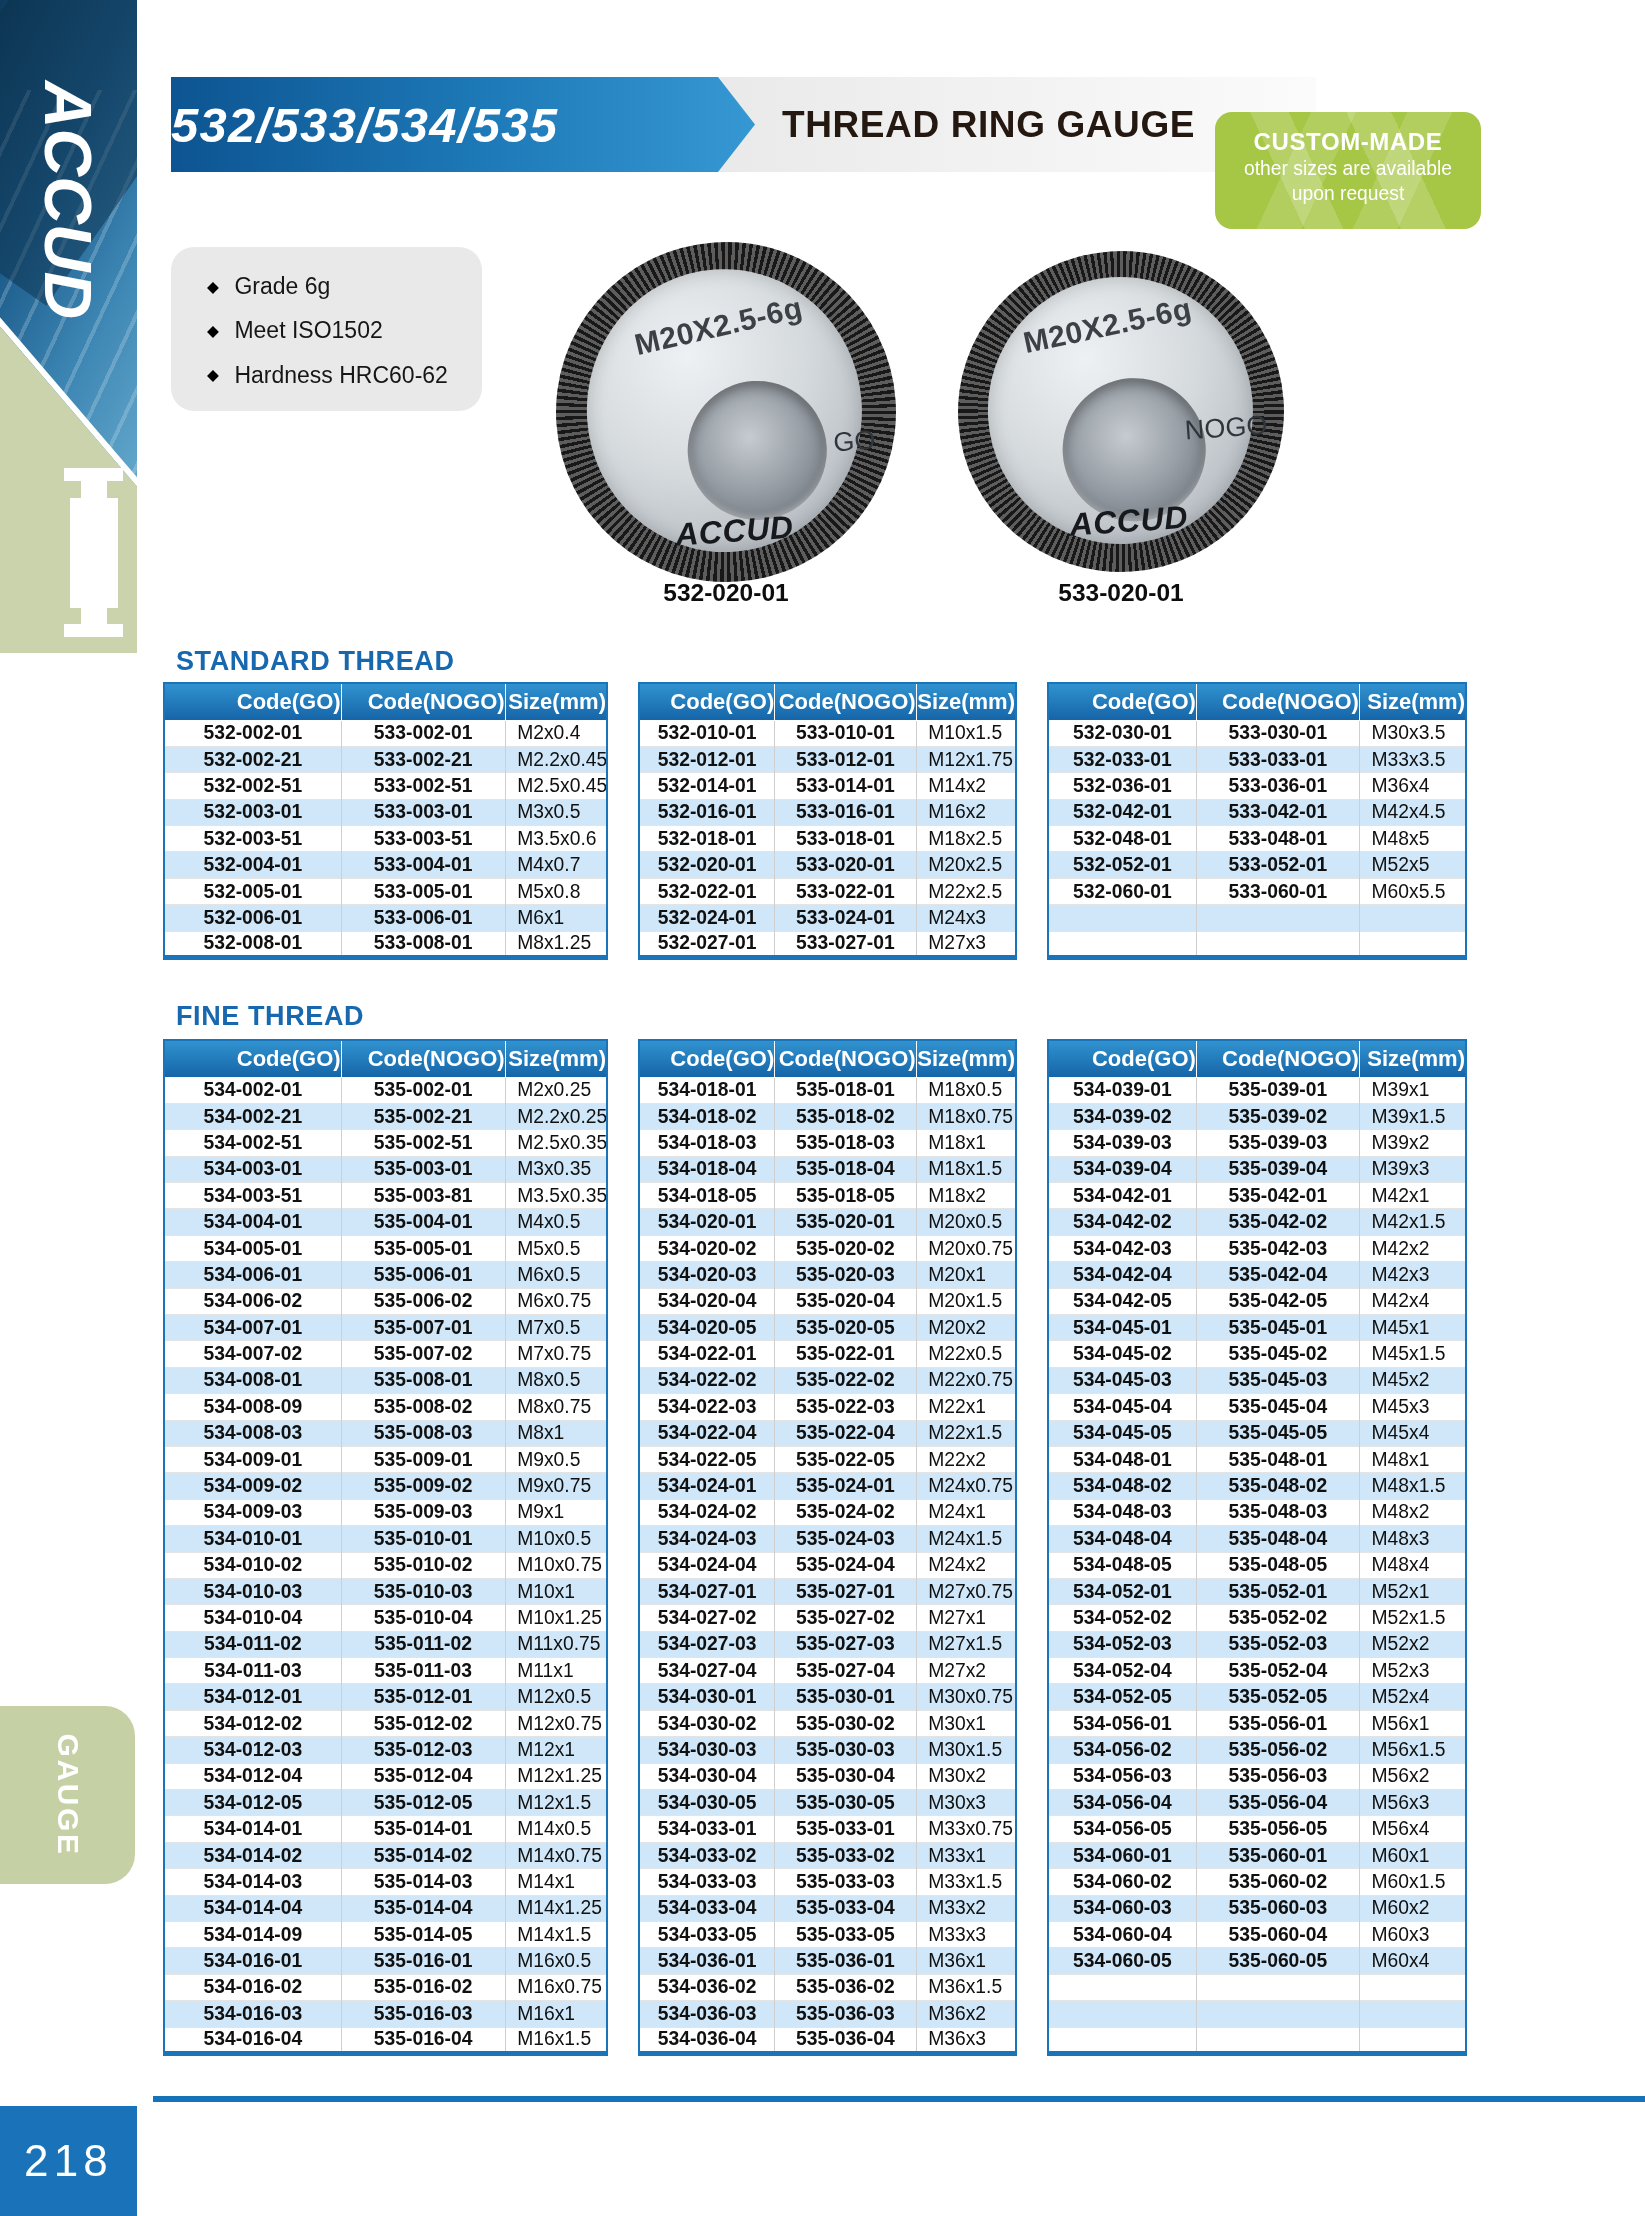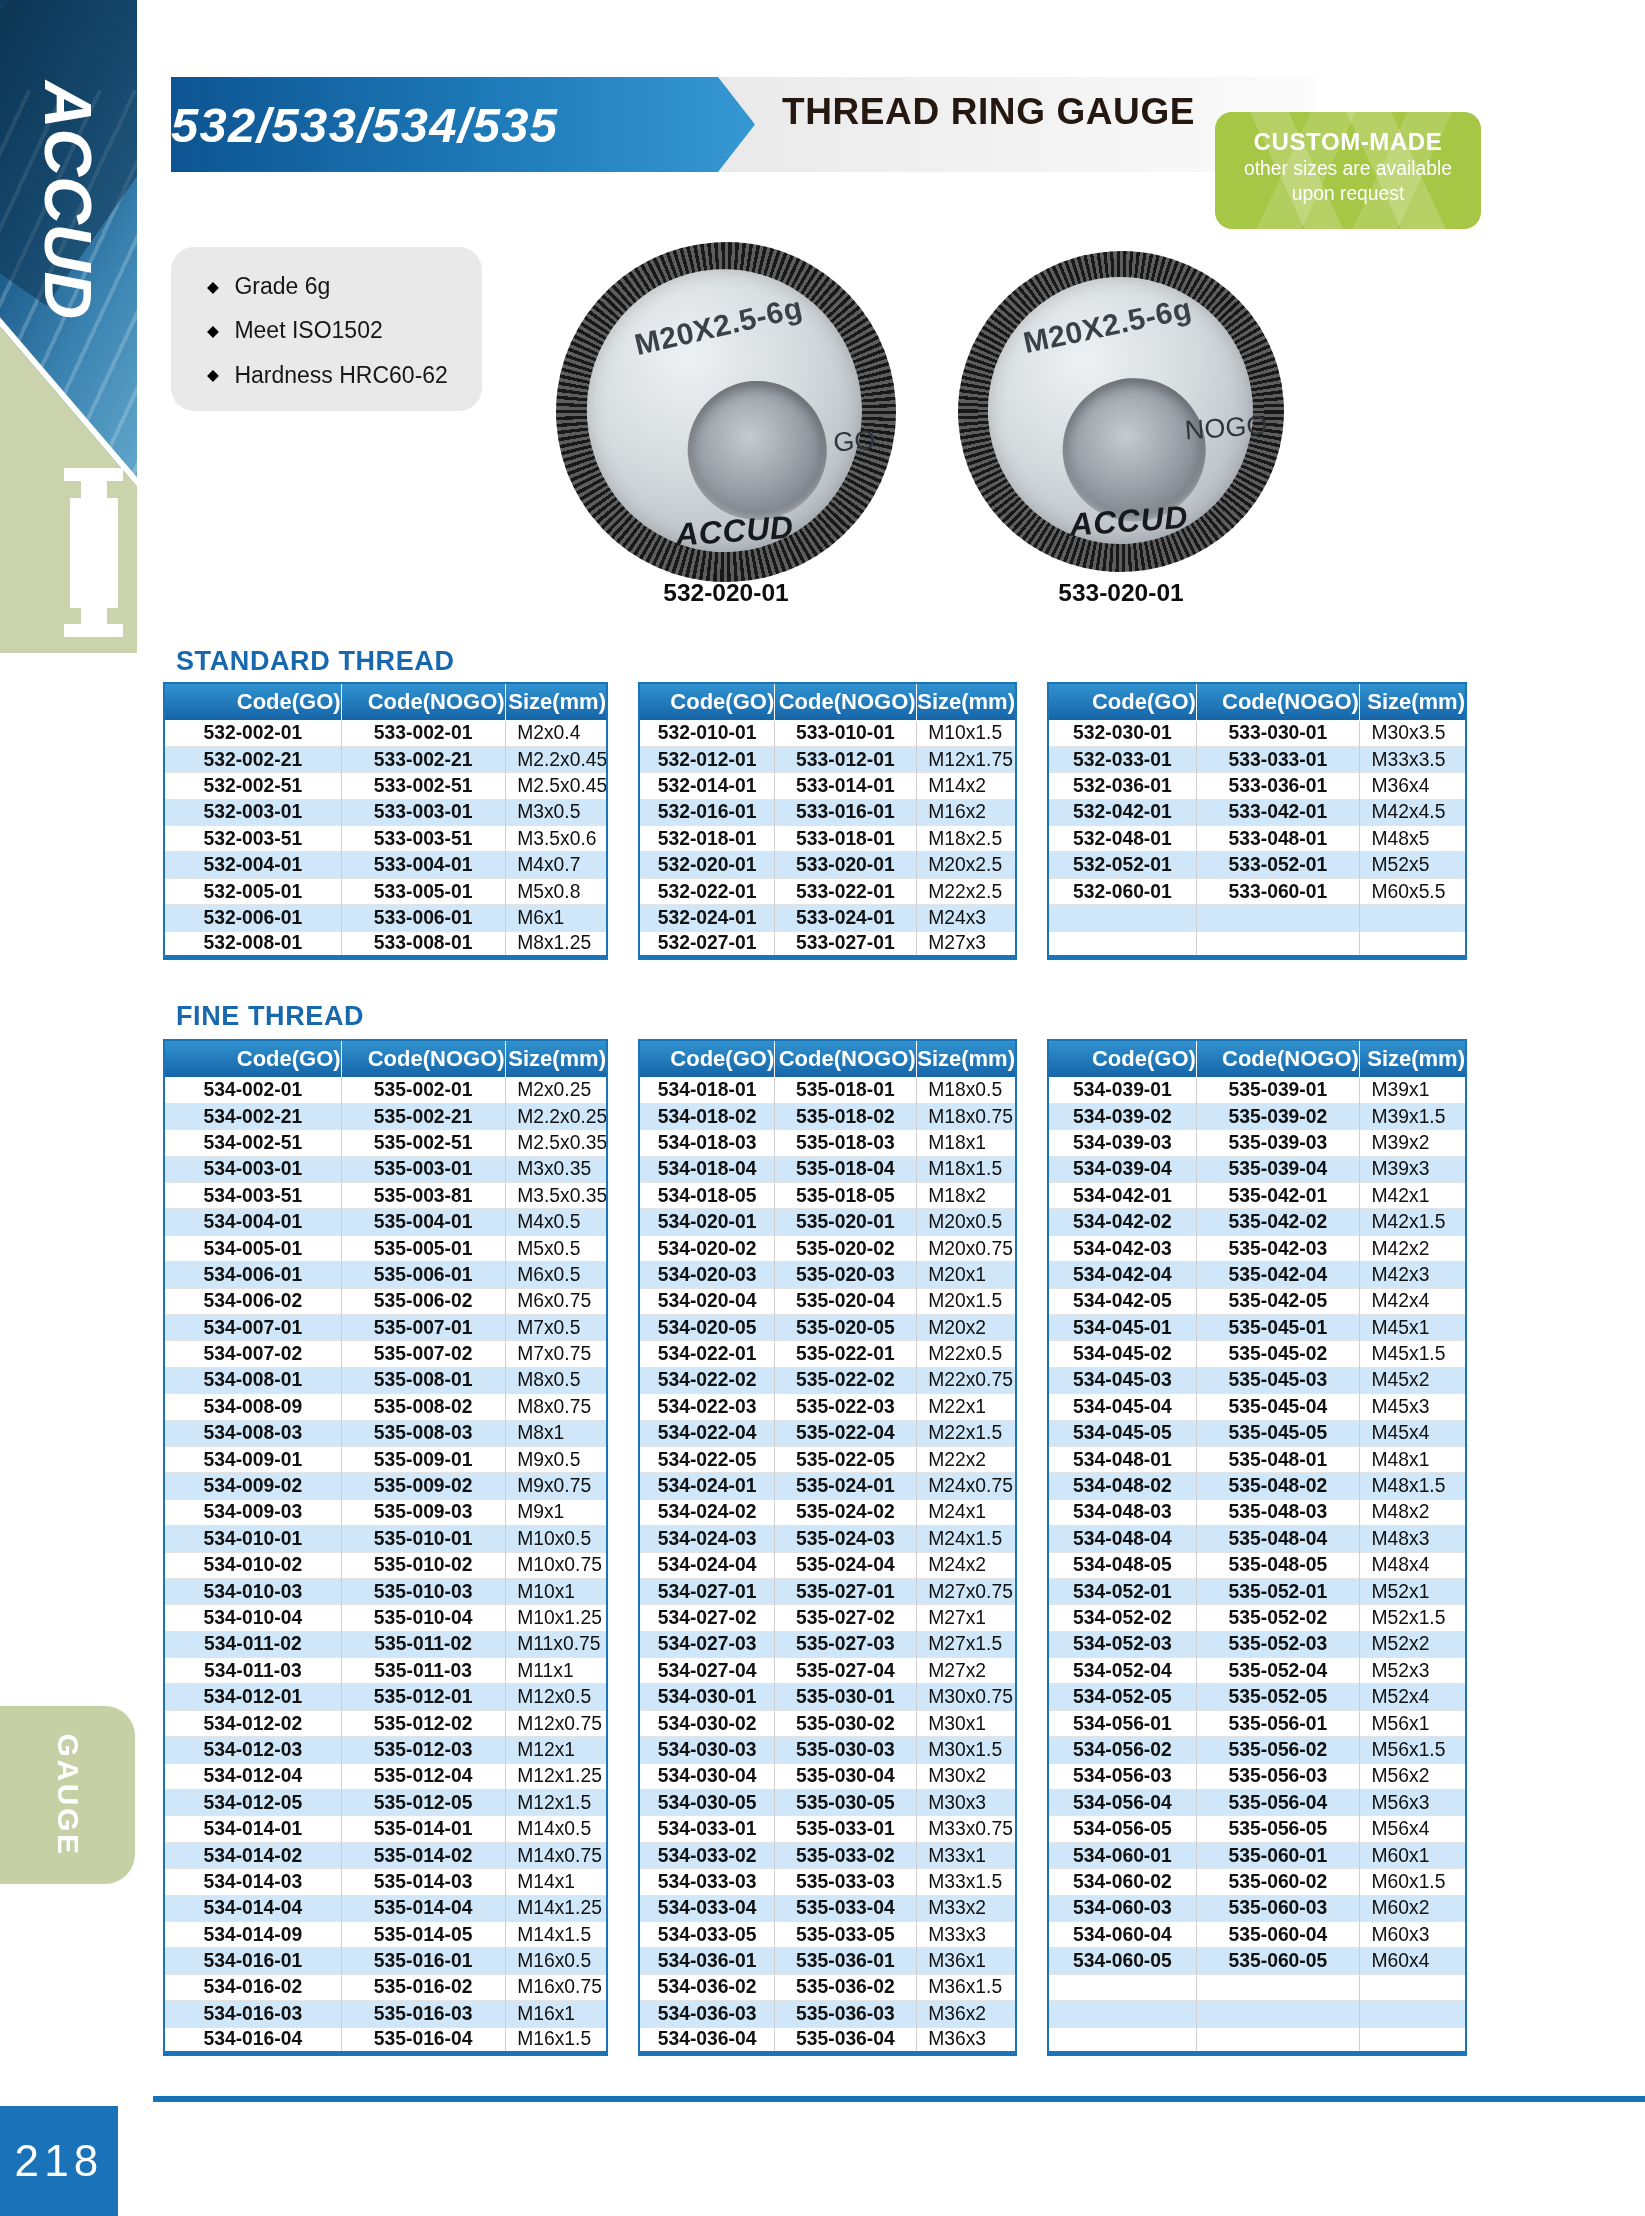--- a/index.html
+++ b/index.html
@@ -27,34 +27,34 @@
   .pf1 { left:0; top:0; width:59px; height:13px; }
   .pn1 { left:17px; top:13px; width:26px; height:17px; }
   .pb  { left:5.8px; top:30px; width:48px; height:110px; }
   .pn2 { left:17px; top:139px; width:26px; height:17px; }
   .pf2 { left:0; top:156px; width:59px; height:13px; }
 
   .gauge-tab { position:absolute; left:0; top:1706px; width:135px; height:178px; background:#c6d0a5;
     border-radius:0 30px 30px 0; display:flex; align-items:center; justify-content:center; }
   .gauge-tab span { transform:rotate(90deg); font-size:30px; font-weight:700; color:#fff; letter-spacing:2.6px; }
 
-  .page-num { position:absolute; left:0; top:2106px; width:118px; height:110px; background:#1a73b8;
+  .page-num { position:absolute; left:0; top:2106px; width:137px; height:110px; background:#1a73b8;
     color:#fff; display:flex; align-items:center; justify-content:center; font-size:44px; letter-spacing:5.2px; }
 
   .bottom-rule { position:absolute; left:153px; top:2096px; width:1492px; height:6.4px; background:#1773b8; }
 
   
   .banner-gray { position:absolute; left:171px; top:77px; width:1145px; height:95px;
     background:linear-gradient(90deg,#d9d9d9 0%,#ececec 55%,#fbfbfb 100%); }
   .banner-blue { position:absolute; left:171px; top:77px; width:584px; height:95px;
     background:linear-gradient(90deg,#0d5492 0%,#1e7ab8 55%,#3698d3 100%);
     clip-path:polygon(0 0,calc(100% - 37px) 0,100% 50%,calc(100% - 37px) 100%,0 100%);
     display:flex; align-items:center; }
   .banner-blue span { font-size:49px; font-weight:800; font-style:italic; color:#fff; letter-spacing:1.3px; }
-  .banner-title { position:absolute; left:782px; top:64px; height:95px; display:flex; align-items:center;
+  .banner-title { position:absolute; left:782px; top:77px; height:95px; display:flex; align-items:center;
     font-size:37px; font-weight:800; color:#241811; letter-spacing:0.6px;text-align:right; }
 
   .badge { position:absolute; left:1215px; top:112px; width:266px; height:117px; background:#a6c645;
     border-radius:17px; overflow:hidden; text-align:center; padding-top:15.5px; }
   .badge::before { content:""; position:absolute; inset:0;
     background:linear-gradient(65deg,transparent 28%,rgba(255,255,255,.18) 28% 40%,transparent 40% 58%,rgba(255,255,255,.18) 58% 72%,transparent 72%); }
   .badge::after { content:""; position:absolute; inset:0;
     background:linear-gradient(115deg,transparent 30%,rgba(255,255,255,.14) 30% 44%,transparent 44% 60%,rgba(255,255,255,.14) 60% 74%,transparent 74%); }
   .badge-title { position:relative; font-size:24px; font-weight:800; color:#fff; letter-spacing:0.6px; z-index:1;text-align:center; }
   .badge-line { position:relative; font-size:19.3px; color:#fff; line-height:1.3; z-index:1; }

